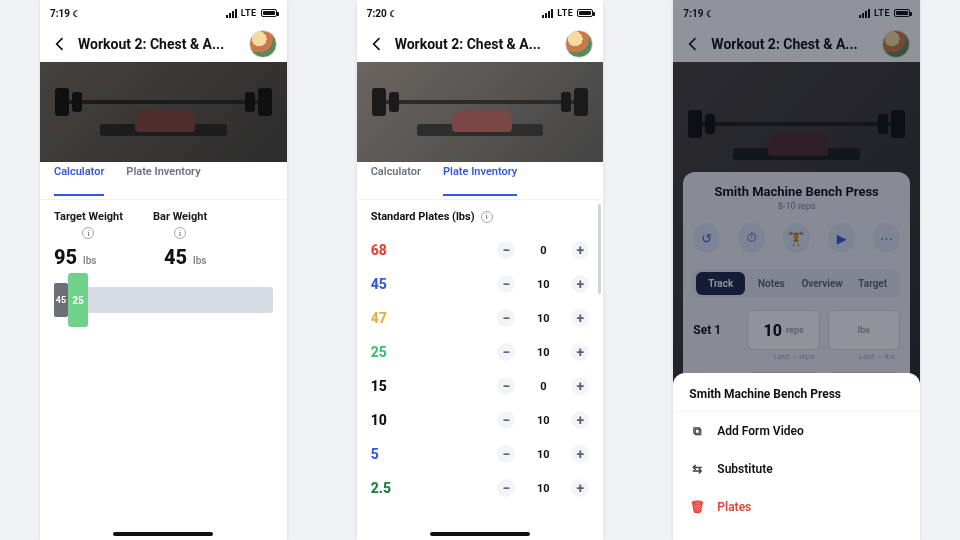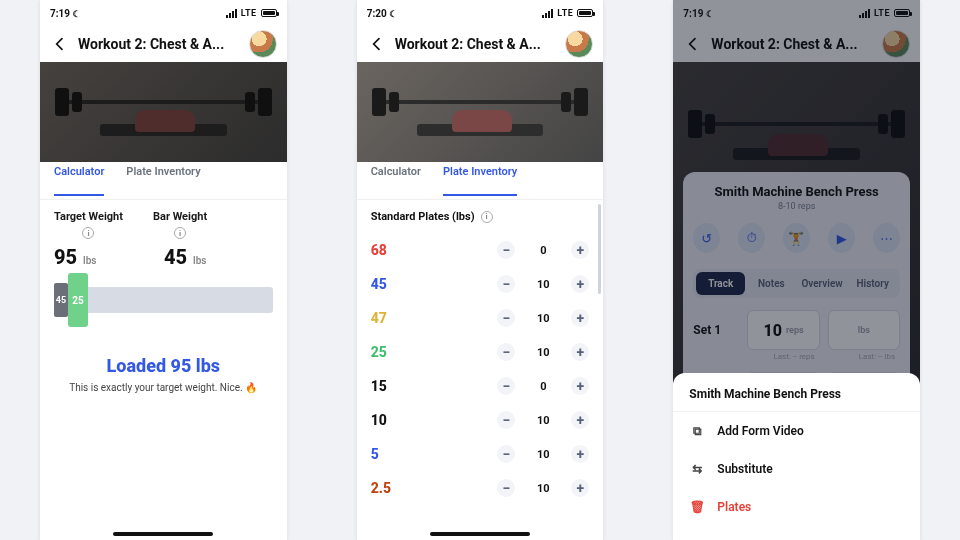--- a/index.html
+++ b/index.html
@@ -61,21 +61,21 @@
   .loaded{text-align:center;margin-top:42px;}
   .loaded-h{font-size:18px;font-weight:800;color:#3458e6;}
   .loaded-s{font-size:10px;color:#444;margin-top:6px;}
 
   
   .inv{padding:10px 14px 0;position:relative;height:340px;}
   .inv-scroll{position:absolute;right:2px;top:4px;width:3px;height:90px;background:#cfd3da;border-radius:2px;}
   .inv-h{font-size:11px;font-weight:700;color:#111;display:flex;align-items:center;gap:6px;margin-bottom:10px;text-align:right;}
   .inv-row{display:flex;align-items:center;height:34px;}
   .inv-lab{font-size:14px;font-weight:800;width:60px;}
-  .c55{color:#e6423a}.c45{color:#3458e6}.c35{color:#e0b338}.c25{color:#3fbf6e}.c15{color:#111}.c10{color:#111}.c5{color:#3458e6}.c25s{color:#c2410c}
+  .c55{color:#e6423a}.c45{color:#3458e6}.c35{color:#e0b338}.c25{color:#3fbf6e}.c15{color:#111}.c10{color:#111}.c5{color:#3458e6}.c25s{color:#15803d}
   .stepper{margin-left:auto;display:flex;align-items:center;gap:18px;}
   .step-btn{width:18px;height:18px;border-radius:50%;background:#f3f4f7;display:flex;align-items:center;justify-content:center;font-size:14px;color:#56607a;font-weight:700;cursor:pointer;}
   .step-v{width:20px;text-align:center;font-size:11px;font-weight:700;color:#111;}
   .inv-sub{font-size:11px;font-weight:700;color:#111;margin:10px 0 6px;}
 
   
   .ex-card{position:absolute;left:10px;right:10px;top:172px;background:#eef1f7;border-radius:12px;padding:12px 10px 14px;}
   .ex-title{text-align:center;font-size:13px;font-weight:700;color:#111;}
   .ex-sub{text-align:center;font-size:9px;color:#7a8090;margin-top:2px;}
   .ex-icons{display:flex;justify-content:center;gap:18px;margin-top:12px;}
@@ -188,24 +188,20 @@
               <span class="val-n">45</span>
               <span class="val-u">lbs</span>
             </div>
       </div>
       <div class="barbell-row">
         <div class="barbell-track">
           <div class="plate-45">45</div>
           <div class="plate-25">25</div>
         </div>
       </div>
-      <div class="loaded">
-        <div class="loaded-h">Loaded 95 lbs</div>
-        <div class="loaded-s">This is exactly your target weight. Nice. 🔥</div>
-      </div>
     </div>
   </div>
   <div class="homebar"></div>
 </div>
 
 <div class="phone p2">
   <div class="statusbar">
     <span><span>7:20</span> <span class="moon">☾</span></span>
     <span class="right">
       <span class="sig">
@@ -360,21 +356,21 @@
       <div class="ex-icn">↺</div>
       <div class="ex-icn">⏱</div>
       <div class="ex-icn">🏋</div>
       <div class="ex-icn">▶</div>
       <div class="ex-icn">⋯</div>
     </div>
     <div class="subtabs">
       <div class="subtab active">Track</div>
       <div class="subtab">Notes</div>
       <div class="subtab">Overview</div>
-      <div class="subtab">History</div>
+      <div class="subtab">Target</div>
     </div>
     <div class="set-row">
       <div class="set-lab">Set 1</div>
       <div class="set-box">
             <span class="set-n">10</span>
             <span class="set-u">reps</span>
             <span class="set-last">Last: -- reps</span>
           </div>
       <div class="set-box">
             <span class="set-u">lbs</span>

